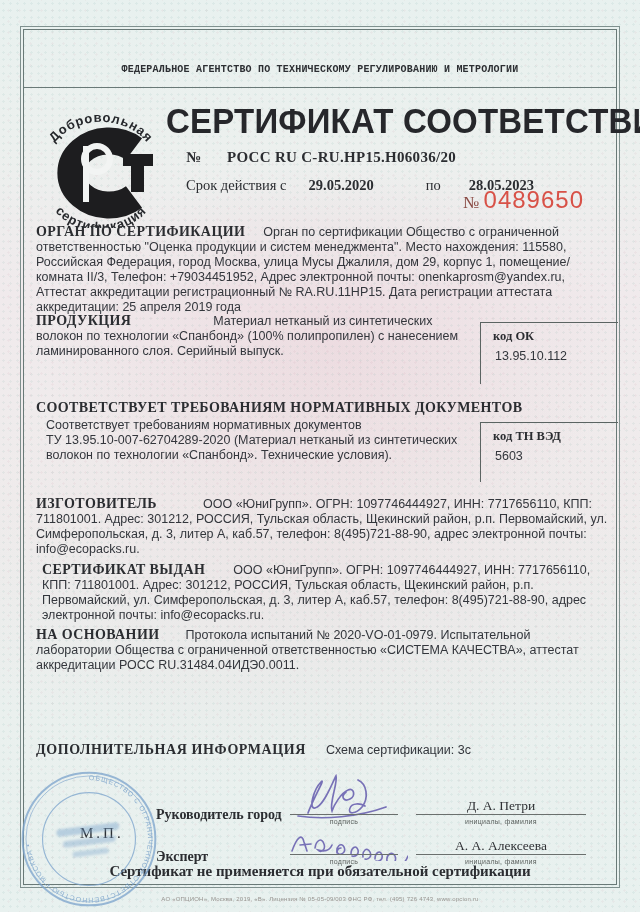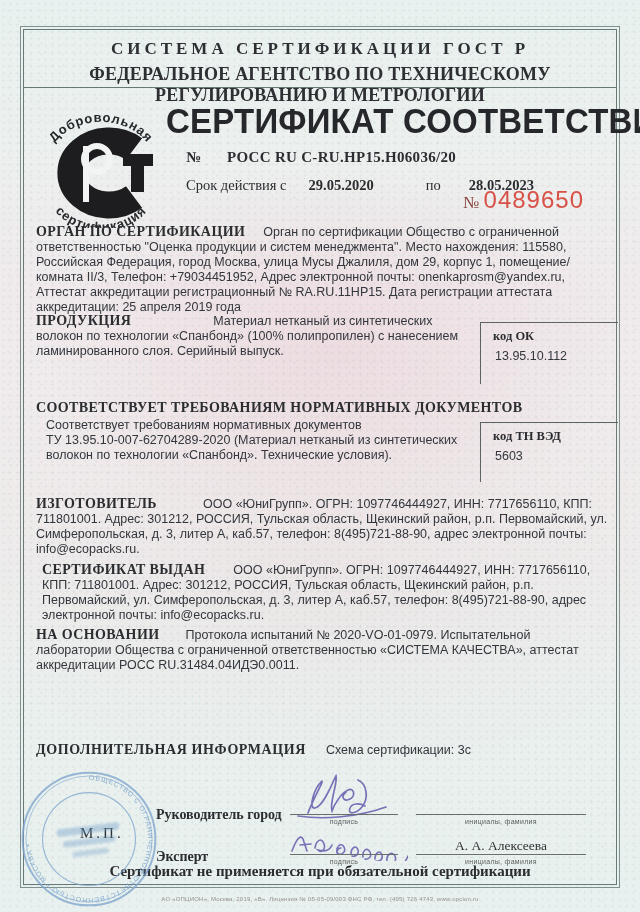--- a/index.html
+++ b/index.html
@@ -30,21 +30,21 @@
     position:relative;width:100%;height:100%;box-sizing:border-box;
     border:1px solid #697977;
   }
   .hdr1{
     position:absolute;top:9px;left:0;width:100%;text-align:center;
     font-family:"Liberation Serif",serif;font-weight:700;font-size:17px;
     letter-spacing:4px;color:#2d2f33;
   }
   .hdr2{
     position:absolute;top:34px;left:0;width:100%;text-align:center;
-    font-family:Liberation Serif, serif;font-weight:700;font-size:18px;
+    font-family:Liberation Mono, monospace;font-weight:700;font-size:10px;
     letter-spacing:.2px;color:#2d2f33;
   }
   .hdr-div{position:absolute;top:57px;left:0;width:100%;border-top:1.5px solid #697977;}
   .rst-logo{position:absolute;left:14px;top:66px;width:126px;height:132px;}
   .logo-arc{font-family:"Liberation Sans",sans-serif;font-weight:700;font-size:13px;fill:#26282c;letter-spacing:.8px;}
   .title{
     position:absolute;left:142px;top:71px;width:436px;text-align:center;
     font-family:"Liberation Sans",sans-serif;font-weight:700;font-size:33px;
     color:#26272b;letter-spacing:.2px;transform:scale(1,1.07);transform-origin:top center;
     white-space:nowrap;
@@ -119,21 +119,20 @@
     font-size:6px;color:#97938f;letter-spacing:.2px;
   }
 </style>
 </head>
 <body>
 
 <div class="page">
   <div class="frame">
     <div class="frame-inner">
 
-      <div class="hdr1">СИСТЕМА СЕРТИФИКАЦИИ ГОСТ Р</div>
       <div class="hdr2">ФЕДЕРАЛЬНОЕ АГЕНТСТВО ПО ТЕХНИЧЕСКОМУ РЕГУЛИРОВАНИЮ И МЕТРОЛОГИИ</div>
       <div class="hdr-div"></div>
 
       <svg class="rst-logo" viewBox="0 0 126 132">
         <defs>
           <path id="arcTop" d="M 12 54 A 56 48 0 0 1 114 54" fill="none"></path>
           <path id="arcBot" d="M 8 100 A 58 52 0 0 0 118 100" fill="none"></path>
         </defs>
         <text class="logo-arc"><textPath href="#arcTop" startOffset="50%" text-anchor="middle">Добровольная</textPath></text>
         <g>
@@ -201,20 +200,21 @@
 
       <div class="role role1">Руководитель город</div>
       <div class="sig-cell sig-cell1">
         <svg class="sig-ink" viewBox="0 0 124 50">
           <path d="M24 42 C30 26 42 6 37 11 C30 18 24 38 31 37 C40 35 48 12 52 5 C54 12 45 32 48 40 C50 34 57 22 64 19 C70 16 72 25 66 28 C60 31 56 26 62 21 M74 9 C83 13 85 27 78 36 C72 43 63 44 66 37 C68 32 76 32 81 35 M14 45 C40 49 74 46 102 36" fill="none" stroke="#6a63b0" stroke-width="1.7" stroke-linecap="round" opacity=".9"></path>
         </svg>
         <div class="rule"></div>
         <div class="cap">подпись</div>
       </div>
       <div class="name-cell name-cell1">
+        <div class="nm">Д. А. Петри</div>
         <div class="rule"></div>
         <div class="cap">инициалы, фамилия</div>
       </div>
 
       <div class="role role2">Эксперт</div>
       <div class="sig-cell sig-cell2">
         <svg class="sig-ink" viewBox="0 0 124 50">
           <path d="M8 40 C13 26 18 22 20 31 L23 40 M16 34 L27 33 M31 37 c1 -8 7 -11 9 -4 c2 6 -3 9 -6 6 c7 2 12 0 14 -5 m5 8 c-1 -7 4 -11 7 -6 c2 4 -1 8 -5 7 c-3 -1 -2 -6 2 -6 m10 6 c0 -6 5 -10 7 -4 c1 4 -2 7 -6 6 m11 1 c-1 -6 4 -11 7 -5 c2 4 -1 8 -5 7 m10 0 c0 -6 5 -10 7 -4 c1 4 -2 7 -6 6 m11 0 c-1 -6 5 -11 8 -5 c2 5 -2 10 -7 8 c9 5 16 2 20 -8" fill="none" stroke="#6a63b0" stroke-width="1.6" stroke-linecap="round" opacity=".9"></path>
         </svg>
         <div class="rule"></div>

